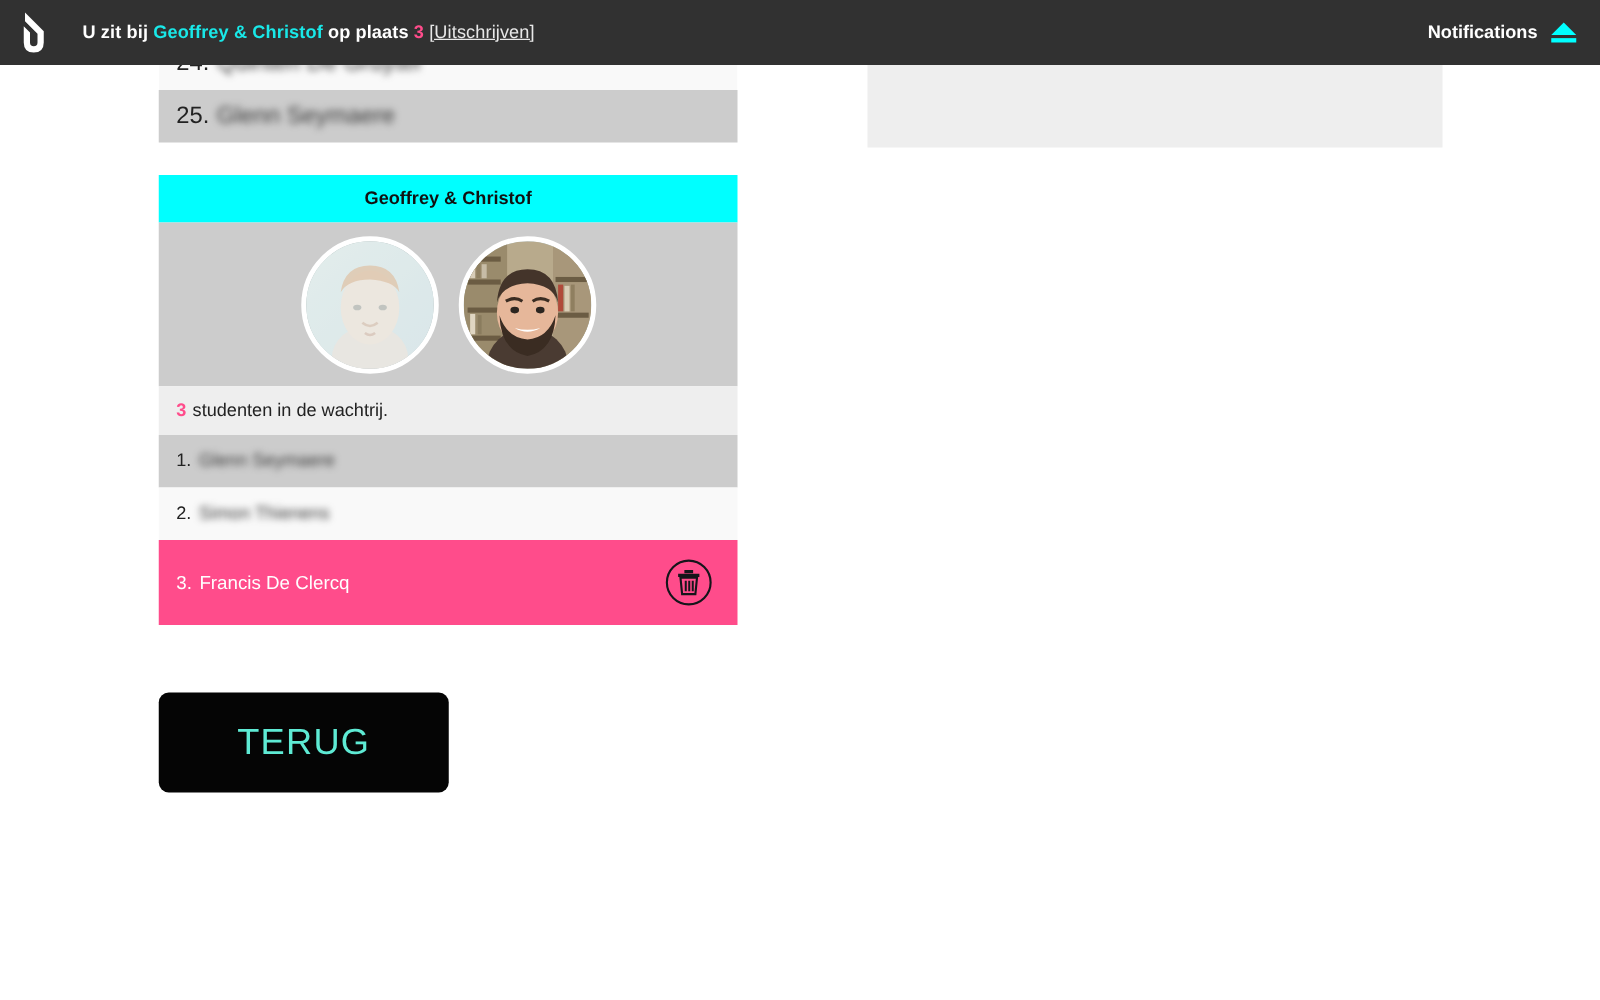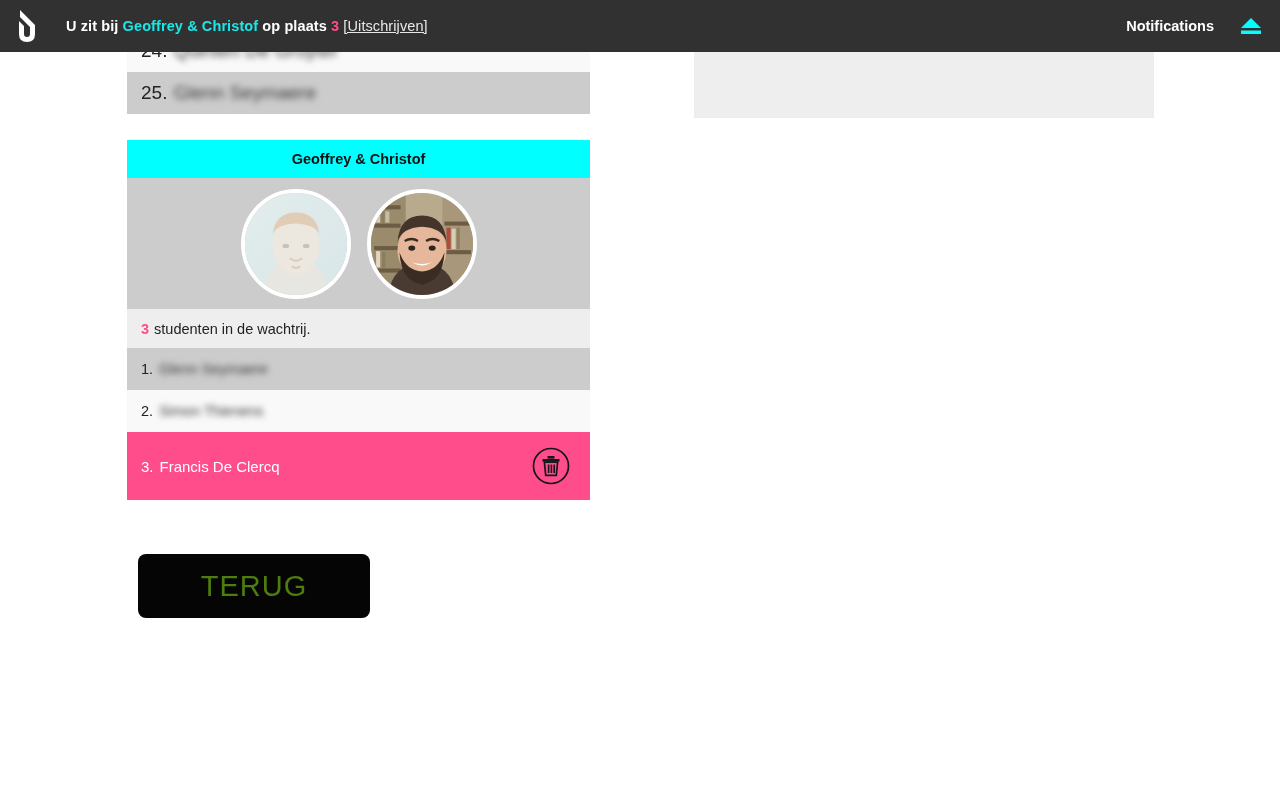--- a/index.html
+++ b/index.html
@@ -35,21 +35,21 @@
   .topbar-msg .accent-cyan { color: #19E8E8; }
   .topbar-msg .accent-pink { color: #FF4C8B; }
   .topbar-msg .unsub {
     color: #e8e8e8;
     text-decoration: underline;
     font-weight: normal;
     cursor: pointer;
   }
   .topbar-right {
     position: absolute; right: 18px; top: 0; height: 52px;
-    display: flex; align-items: center; gap: 26px;
+    display: flex; align-items: center; gap: 10px;
   }
   .notif-label {
     color: #ffffff; font-size: 14.5px; font-weight: bold;
   }
   .eject-icon { display: block; }
 
   
   .left-col {
     position: absolute; left: 127px; top: 52px; width: 463px;
   }
@@ -135,25 +135,25 @@
   .q-row .q-num { margin-right: 6px; }
   .me-left { display: flex; align-items: center; }
   .trash-btn {
     width: 38px; height: 38px;
     display: flex; align-items: center; justify-content: center;
     cursor: pointer;
   }
 
   
   .terug {
-    position: absolute; left: 138px; top: 554px;
-    width: 232px; height: 64px;
+    position: absolute; left: 127px; top: 554px;
+    width: 232px; height: 80px;
     background: #050505;
     border-radius: 8px;
-    color: #4d7c0f;
+    color: #5eead4;
     font-size: 29px;
     letter-spacing: 1px;
     display: flex; align-items: center; justify-content: center;
     cursor: pointer;
     border: none;
     font-family: "Liberation Sans", sans-serif;
   }
 </style>
 </head>
 <body>

